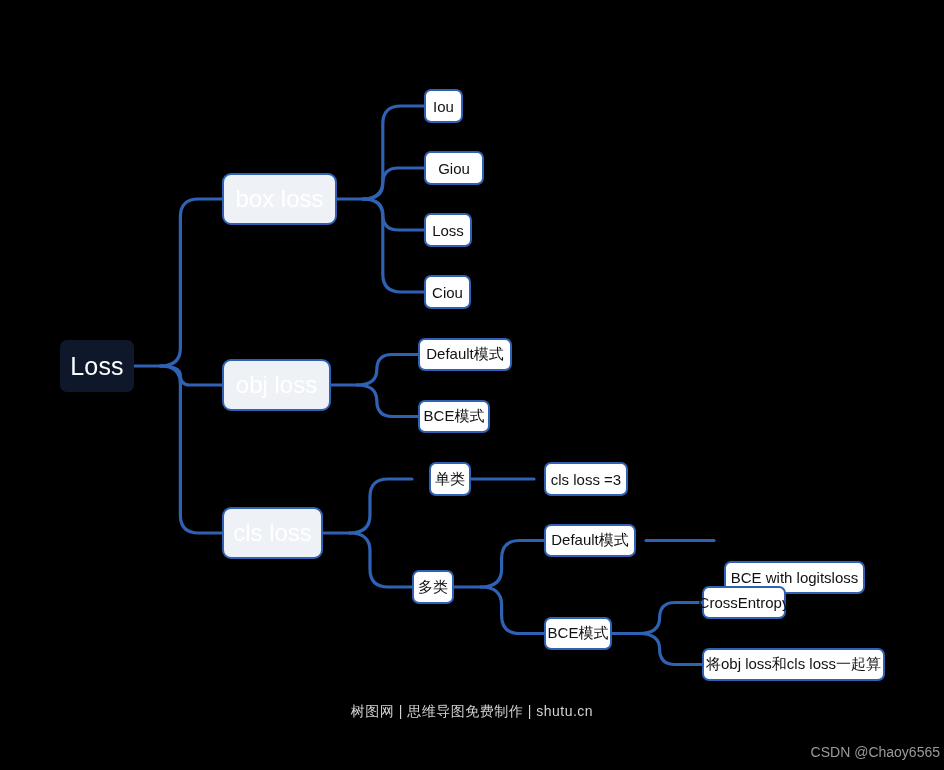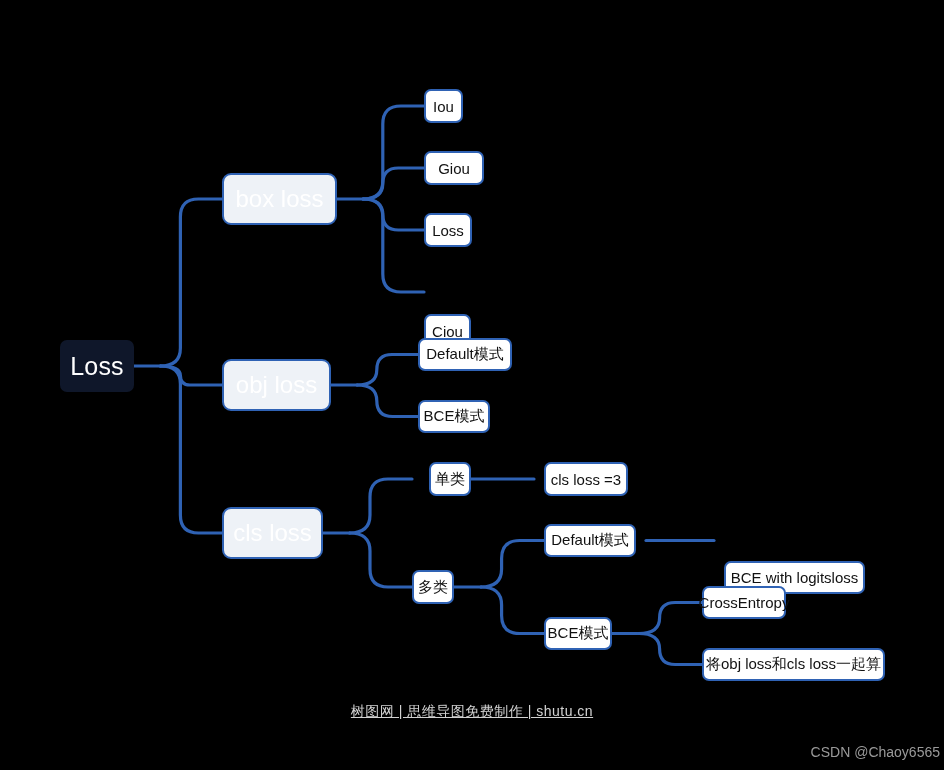--- a/index.html
+++ b/index.html
@@ -68,21 +68,20 @@
   }
   #footer-credit {
     position: absolute;
     left: 0;
     top: 703px;
     width: 944px;
     text-align: center;
     color: #d2d2d2;
     font-size: 14px;
     letter-spacing: 0.5px;
-    text-decoration: underline;
   }
   #watermark {
     position: absolute;
     right: 4px;
     top: 744px;
     color: #9a9a9a;
     font-size: 14px;
   }
 </style>
 </head>
@@ -131,21 +130,21 @@
       </div>
       <div class="node lvl-3" style="left: 424px; top: 89px; width: 39px; height: 34px;">
         <span>Iou</span>
       </div>
       <div class="node lvl-3" style="left: 424px; top: 151px; width: 60px; height: 34px;">
         <span>Giou</span>
       </div>
       <div class="node lvl-3" style="left: 424px; top: 213px; width: 48px; height: 34px;">
         <span>Loss</span>
       </div>
-      <div class="node lvl-3" style="left: 424px; top: 275px; width: 47px; height: 34px; margin-top: 39px;">
+      <div class="node lvl-3" style="left: 424px; top: 275px; width: 47px; height: 34px;">
         <span>Ciou</span>
       </div>
       <div class="node lvl-3" style="left: 418px; top: 338px; width: 94px; height: 33px;">
         <span>Default模式</span>
       </div>
       <div class="node lvl-3" style="left: 418px; top: 400px; width: 72px; height: 33px;">
         <span>BCE模式</span>
       </div>
       <div class="node lvl-3" style="left: 412px; top: 462px; width: 42px; height: 34px; margin-left: 17px;">
         <span>单类</span>

